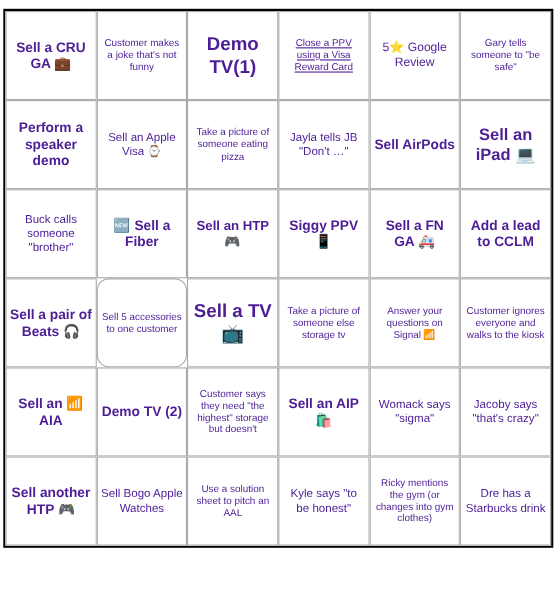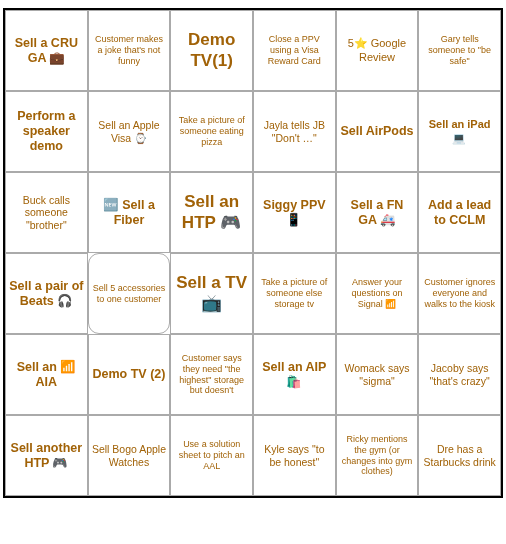--- a/index.html
+++ b/index.html
@@ -36,21 +36,21 @@
     }
     .cell {
       border: 1px solid #aaa;
       display: flex;
       align-items: center;
       justify-content: center;
       text-align: center;
       padding: 2px 3px;
       font-size: 9.5px;
       line-height: 1.2;
-      color: #a16207;
+      color: #4c1d95;
       background: #fff;
       overflow: hidden;
     }
     .cell-inner {
       display: flex;
       flex-direction: column;
       align-items: center;
       justify-content: center;
       gap: 1px;
     }
@@ -76,21 +76,21 @@
     <div class="cell" style="font-size: 9px; font-weight: normal;">
       <div class="cell-inner">
         <span>Customer makes a joke that's not funny</span>
       </div>
     </div>
     <div class="cell" style="font-size: 17px; font-weight: bold;">
       <div class="cell-inner">
         <span>Demo TV(1)</span>
       </div>
     </div>
-    <div class="cell" style="font-size: 9px; font-weight: normal;">
+    <div class="cell" style="font-size: 9px; font-weight: normal; text-decoration: underline;">
       <div class="cell-inner">
         <span>Close a PPV using a Visa Reward Card</span>
       </div>
     </div>
     <div class="cell" style="font-size: 10.5px; font-weight: normal;">
       <div class="cell-inner">
         <span style="font-size:11px;">5⭐ Google Review</span>
       </div>
     </div>
     <div class="cell" style="font-size: 9px; font-weight: normal;">
@@ -118,36 +118,36 @@
         <span>Jayla tells JB "Don't …"</span>
       </div>
     </div>
     <div class="cell" style="font-size: 12.5px; font-weight: bold;">
       <div class="cell-inner">
         <span>Sell AirPods</span>
       </div>
     </div>
     <div class="cell" style="font-size: 12.5px; font-weight: bold;">
       <div class="cell-inner">
-        <span style="font-size:11px;font-weight:bold;">Sell an iPad 💻</span>
+        <span style="font-size:15px;font-weight:bold;">Sell an iPad 💻</span>
       </div>
     </div>
     <div class="cell" style="font-size: 10.5px; font-weight: normal;">
       <div class="cell-inner">
         <span>Buck calls someone "brother"</span>
       </div>
     </div>
     <div class="cell" style="font-size: 12.5px; font-weight: bold;">
       <div class="cell-inner">
         <span style="font-size:12.5px;font-weight:bold;">🆕 Sell a Fiber</span>
       </div>
     </div>
     <div class="cell" style="font-size: 12.5px; font-weight: bold;">
       <div class="cell-inner">
-        <span style="font-size:17px;font-weight:bold;">Sell an HTP 🎮</span>
+        <span style="font-size:12px;font-weight:bold;">Sell an HTP 🎮</span>
       </div>
     </div>
     <div class="cell" style="font-size: 12.5px; font-weight: bold;">
       <div class="cell-inner">
         <span style="font-size:12.5px;font-weight:bold;">Siggy PPV 📱</span>
       </div>
     </div>
     <div class="cell" style="font-size: 12.5px; font-weight: bold;">
       <div class="cell-inner">
         <span style="font-size:12.5px;font-weight:bold;">Sell a FN GA 🚑</span>

